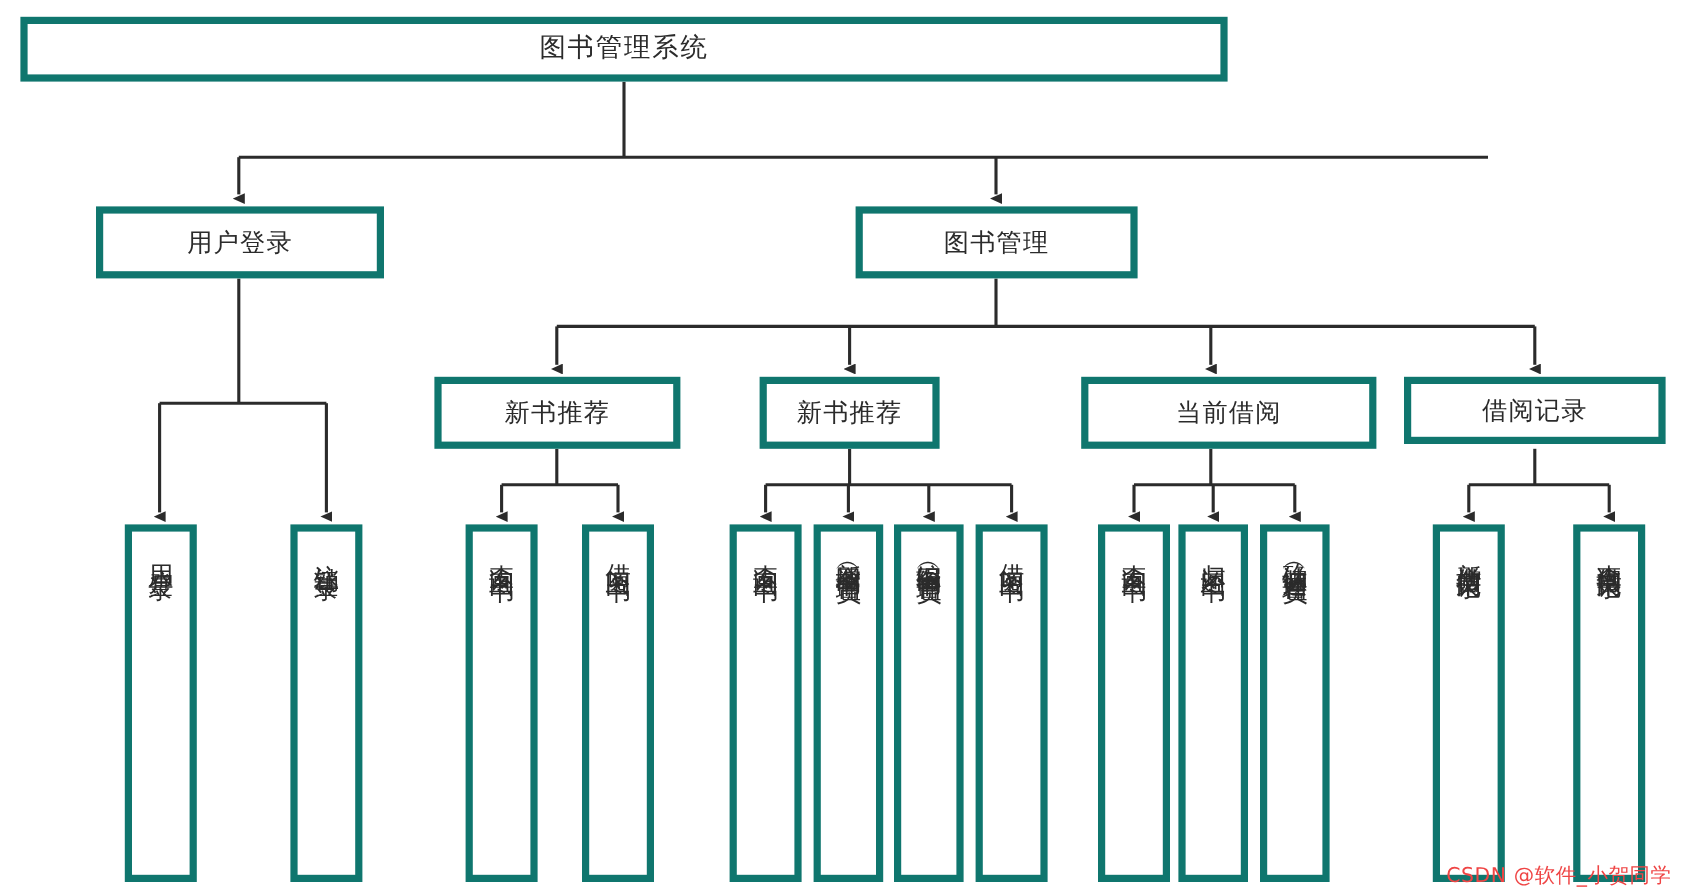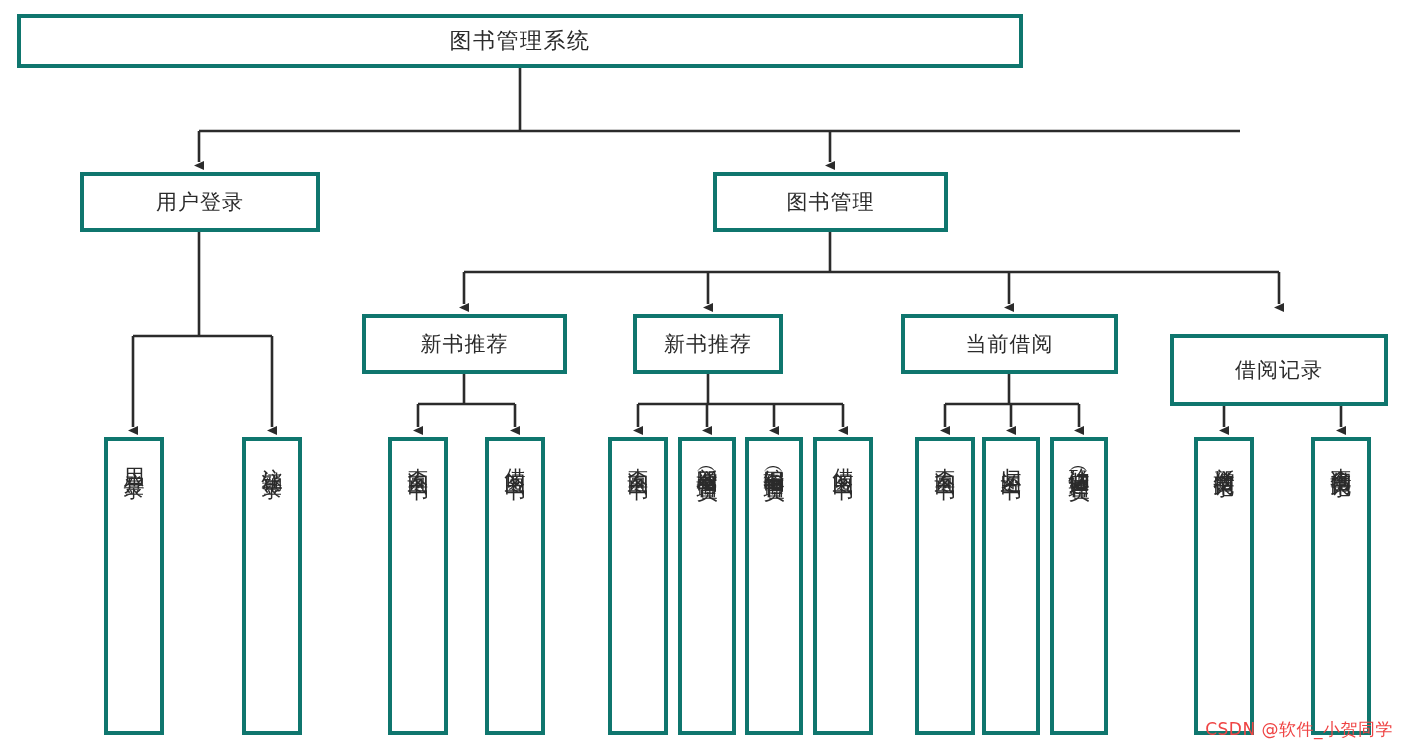--- a/index.html
+++ b/index.html
@@ -18,21 +18,21 @@
   svg#edges{
     position:absolute;
     left:0; top:0;
     width:1405px; height:747px;
     pointer-events:none;
   }
   .node{
     position:absolute;
     box-sizing:border-box;
     background:#ffffff;
-    border:4px solid #0f766e;
+    border:6px solid #0f766e;
     display:flex;
     align-items:center;
     justify-content:center;
     color:#2b2b2b;
   }
   .node .lbl{
     display:block;
     text-align:center;
     line-height:1.18;
     color:#2b2b2b;
@@ -137,25 +137,25 @@
   </div>
 
   <div class="node h-node" style="left:713px; top:172px; width:235px; height:60px;">
     <span class="lbl">图书管理</span>
   </div>
 
   <div class="node h-node" style="left:633px; top:314px; width:150px; height:60px;">
     <span class="lbl">新书推荐</span>
   </div>
 
-  <div class="node h-node" style="left:901px; top:314px; width:217px; height:60px;">
+  <div class="node h-node" style="left:901px; top:314px; width:246px; height:60px;">
     <span class="lbl">当前借阅</span>
   </div>
 
-  <div class="node h-node" style="left:1170px; top:314px; width:218px; height:72px;margin-top:20px;">
+  <div class="node h-node" style="left:1170px; top:314px; width:218px; height:56px;">
     <span class="lbl">借阅记录</span>
   </div>
 
   <div class="node v-node" style="left:104px; top:437px; width:60px; height:298px;">
     <span class="lbl">用户登录</span>
   </div>
 
   <div class="node v-node" style="left:242px; top:437px; width:60px; height:298px;">
     <span class="lbl">注销登录</span>
   </div>

